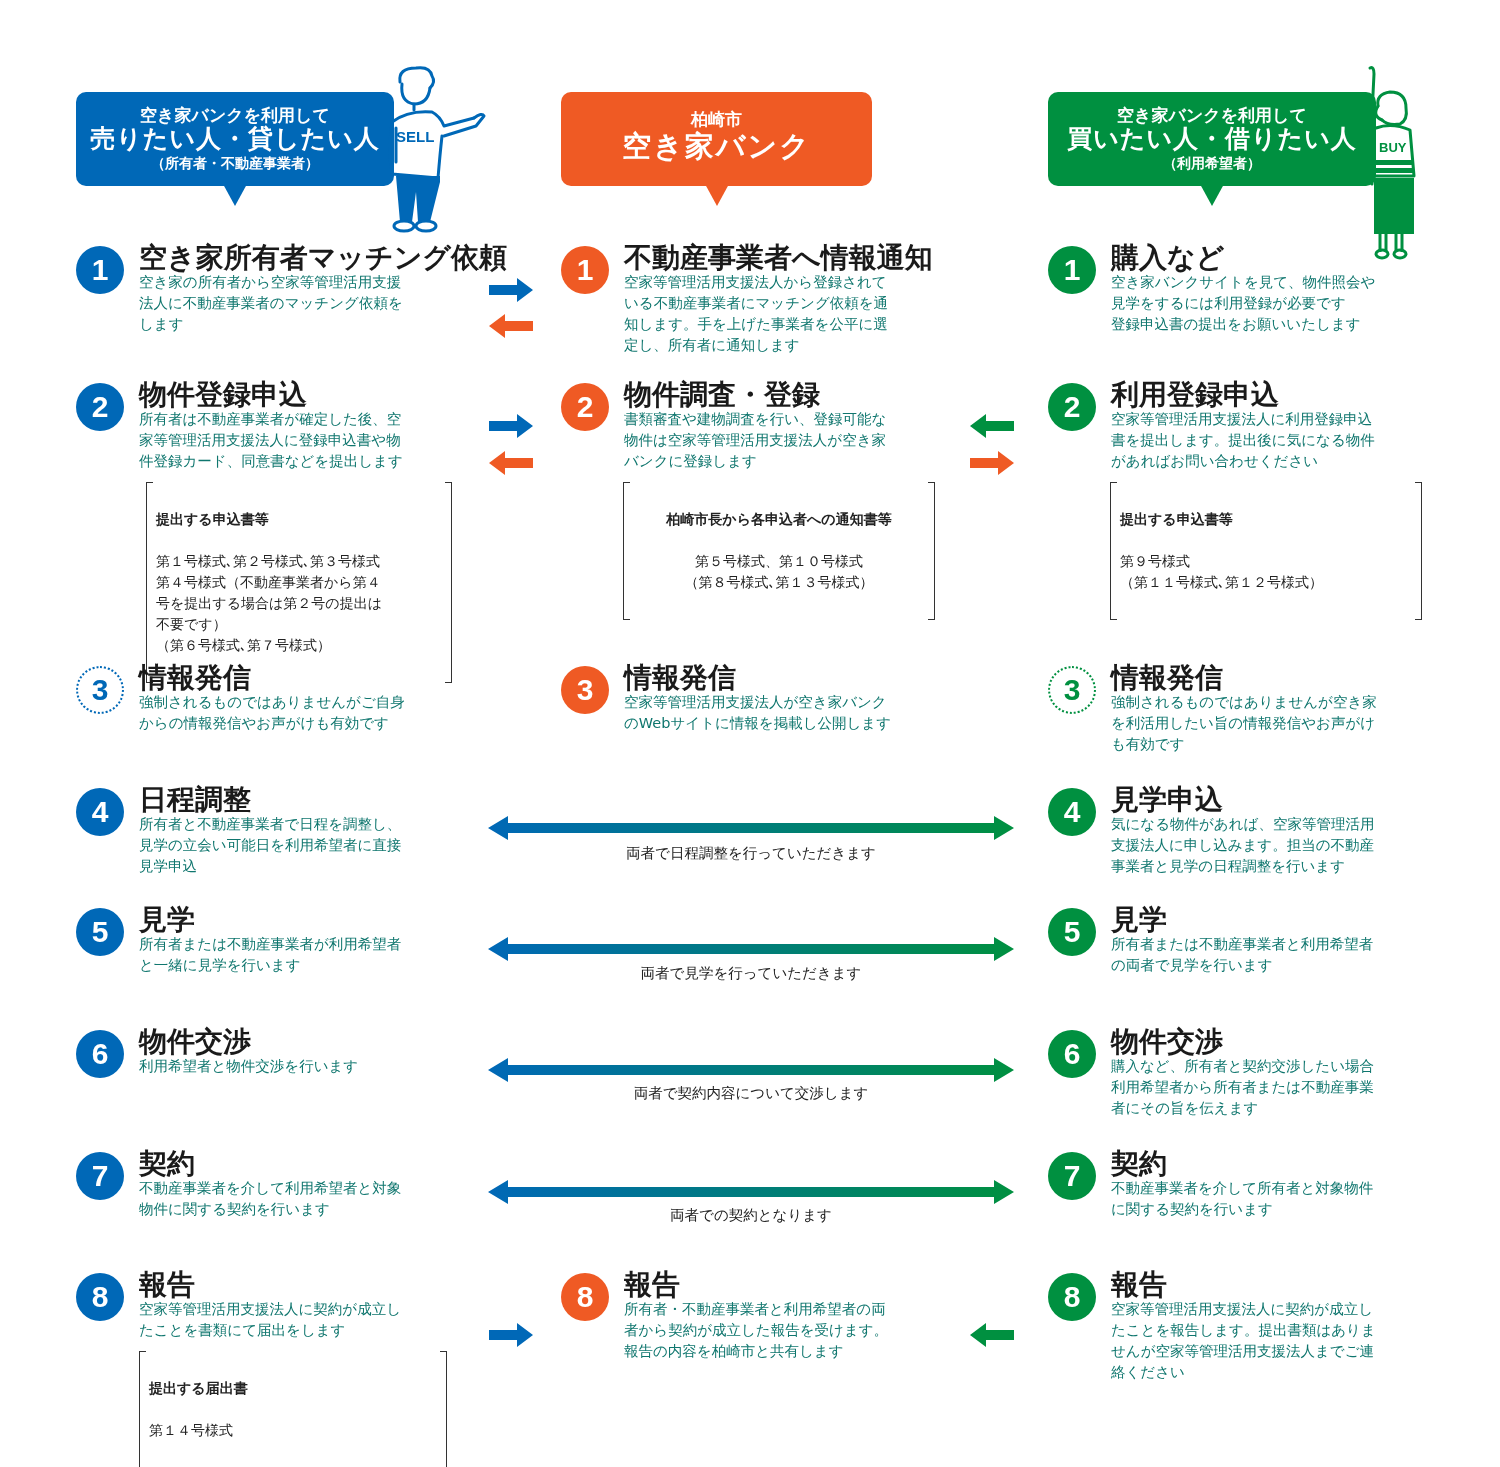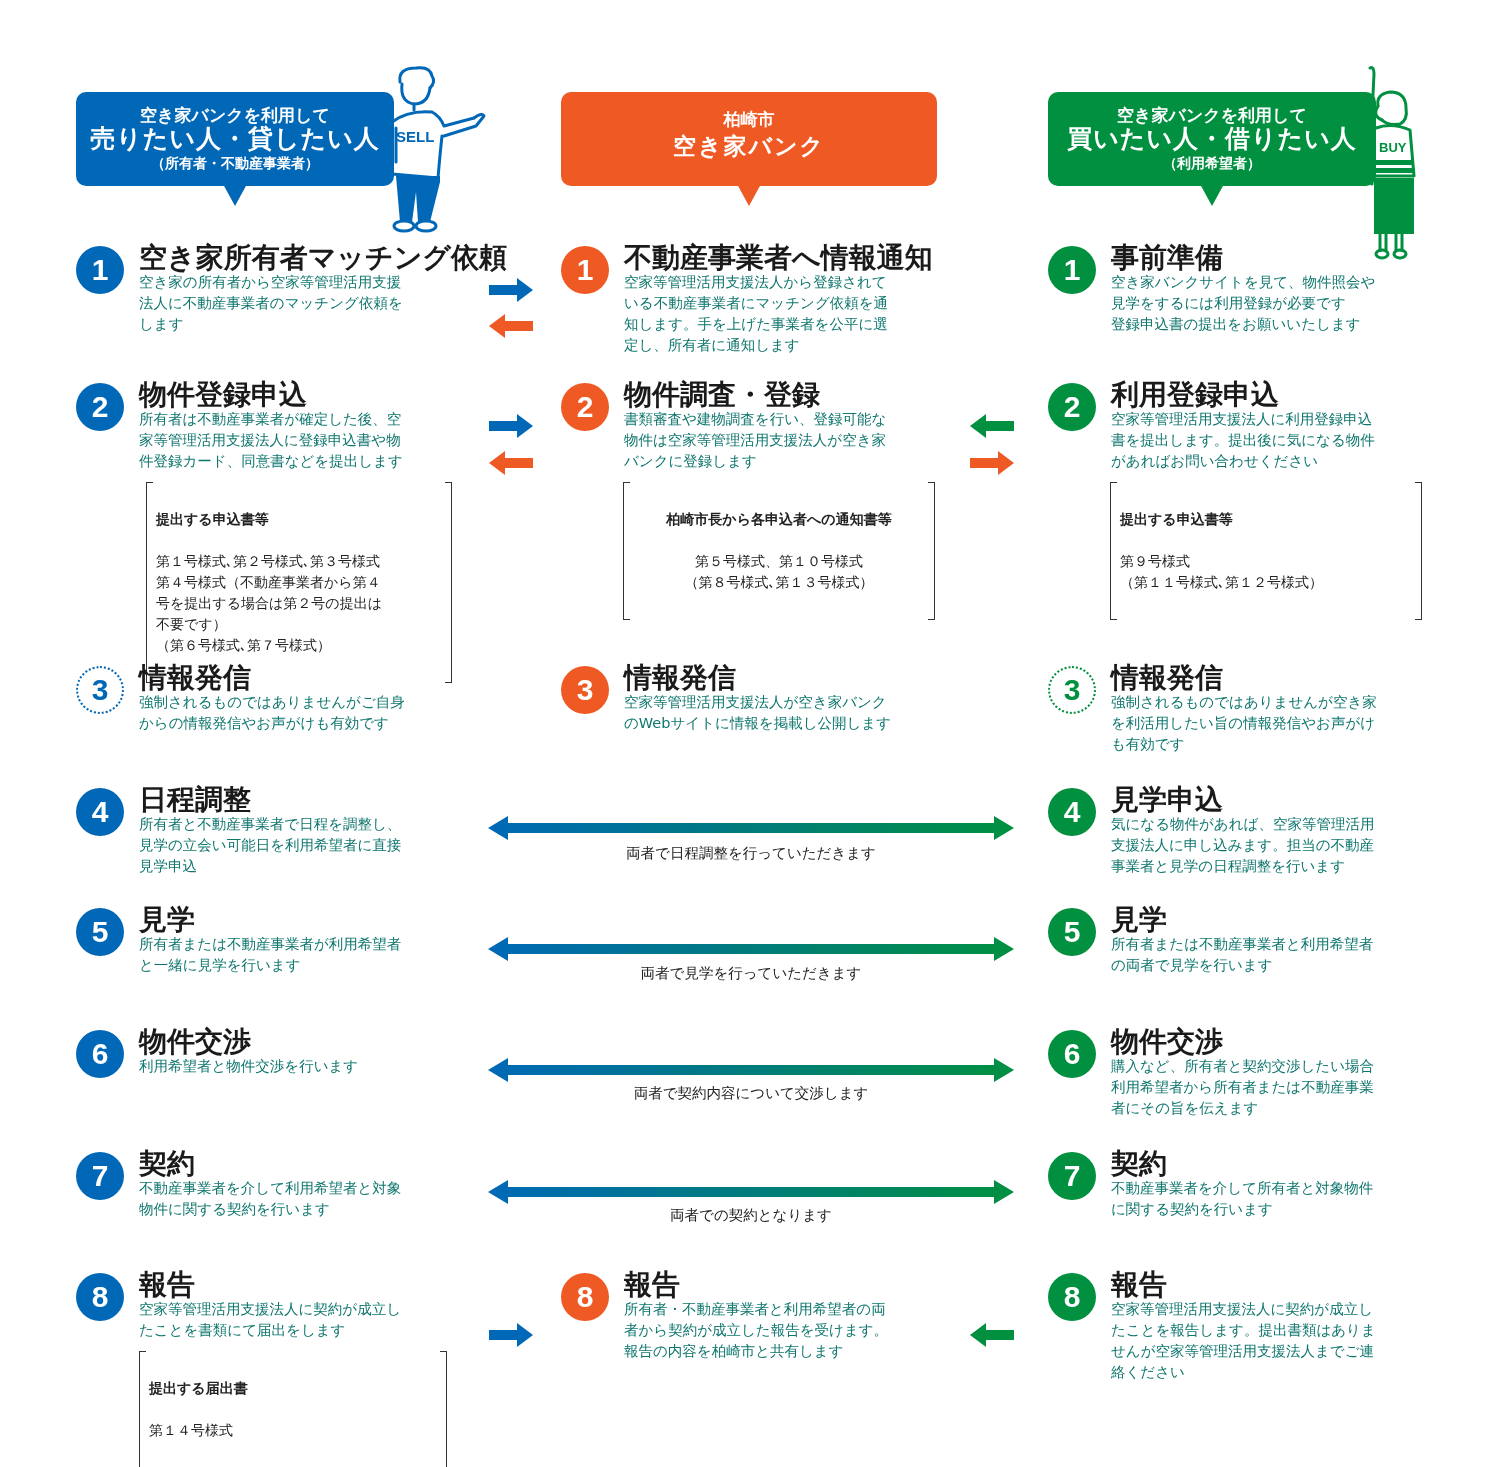--- a/index.html
+++ b/index.html
@@ -79,23 +79,23 @@
     <path d="M96 56 Q104 50 106 54 L98 64 L66 74"></path>
     <path d="M14 60 Q10 90 14 112 L60 116 Q62 92 64 74"></path>
     <path d="M18 66 L18 100"></path>
   </g>
   <path d="M18 114 L62 114 L62 120 L52 160 L40 160 L38 130 L34 160 L22 160 Z" fill="#0068b7"></path>
   <ellipse cx="26" cy="164" rx="10" ry="5" fill="none" stroke="#0068b7" stroke-width="3"></ellipse>
   <ellipse cx="48" cy="164" rx="10" ry="5" fill="none" stroke="#0068b7" stroke-width="3"></ellipse>
   <text x="18" y="80" font-family="Liberation Sans, sans-serif" font-weight="bold" font-size="15" fill="#0068b7">SELL</text>
 </svg>
 
-<div class="bubble b-orange" style="left:561px;top:92px;width:376px;height:94px;padding-top:18px;">
+<div class="bubble b-orange" style="left:561px;top:92px;width:311px;height:94px;padding-top:18px;">
   <div class="sub">柏崎市</div>
-  <div class="main" style="font-size:23px;line-height:36px;letter-spacing:2px;">空き家バンク</div>
+  <div class="main" style="font-size:29px;line-height:36px;letter-spacing:2px;">空き家バンク</div>
 </div>
 
 <div class="bubble b-green" style="left:1048px;top:92px;width:328px;height:94px;padding-top:14px;">
   <div class="sub">空き家バンクを利用して</div>
   <div class="main">買いたい人・借りたい人</div>
   <div class="paren">（利用希望者）</div>
 </div>
 
 <svg class="abs" style="left:1362px;top:64px" width="60" height="200" viewBox="0 0 60 200">
   <g fill="none" stroke="#009040" stroke-width="3" stroke-linecap="round" stroke-linejoin="round">
@@ -221,21 +221,21 @@
 <div class="step" style="left:561px;top:1271px;width:400px;">
   <div class="num orange">8</div>
   <div class="title">報告</div>
   <div class="desc">所有者・不動産事業者と利用希望者の両
 者から契約が成立した報告を受けます。
 報告の内容を柏崎市と共有します</div>
 </div>
 
 <div class="step" style="left:1048px;top:244px;width:400px;">
   <div class="num green">1</div>
-  <div class="title">事前準備</div>
+  <div class="title">購入など</div>
   <div class="desc">空き家バンクサイトを見て、物件照会や
 見学をするには利用登録が必要です
 登録申込書の提出をお願いいたします</div>
 </div>
 
 <div class="step" style="left:1048px;top:381px;width:400px;">
   <div class="num green">2</div>
   <div class="title">利用登録申込</div>
   <div class="desc">空家等管理活用支援法人に利用登録申込
 書を提出します。提出後に気になる物件

